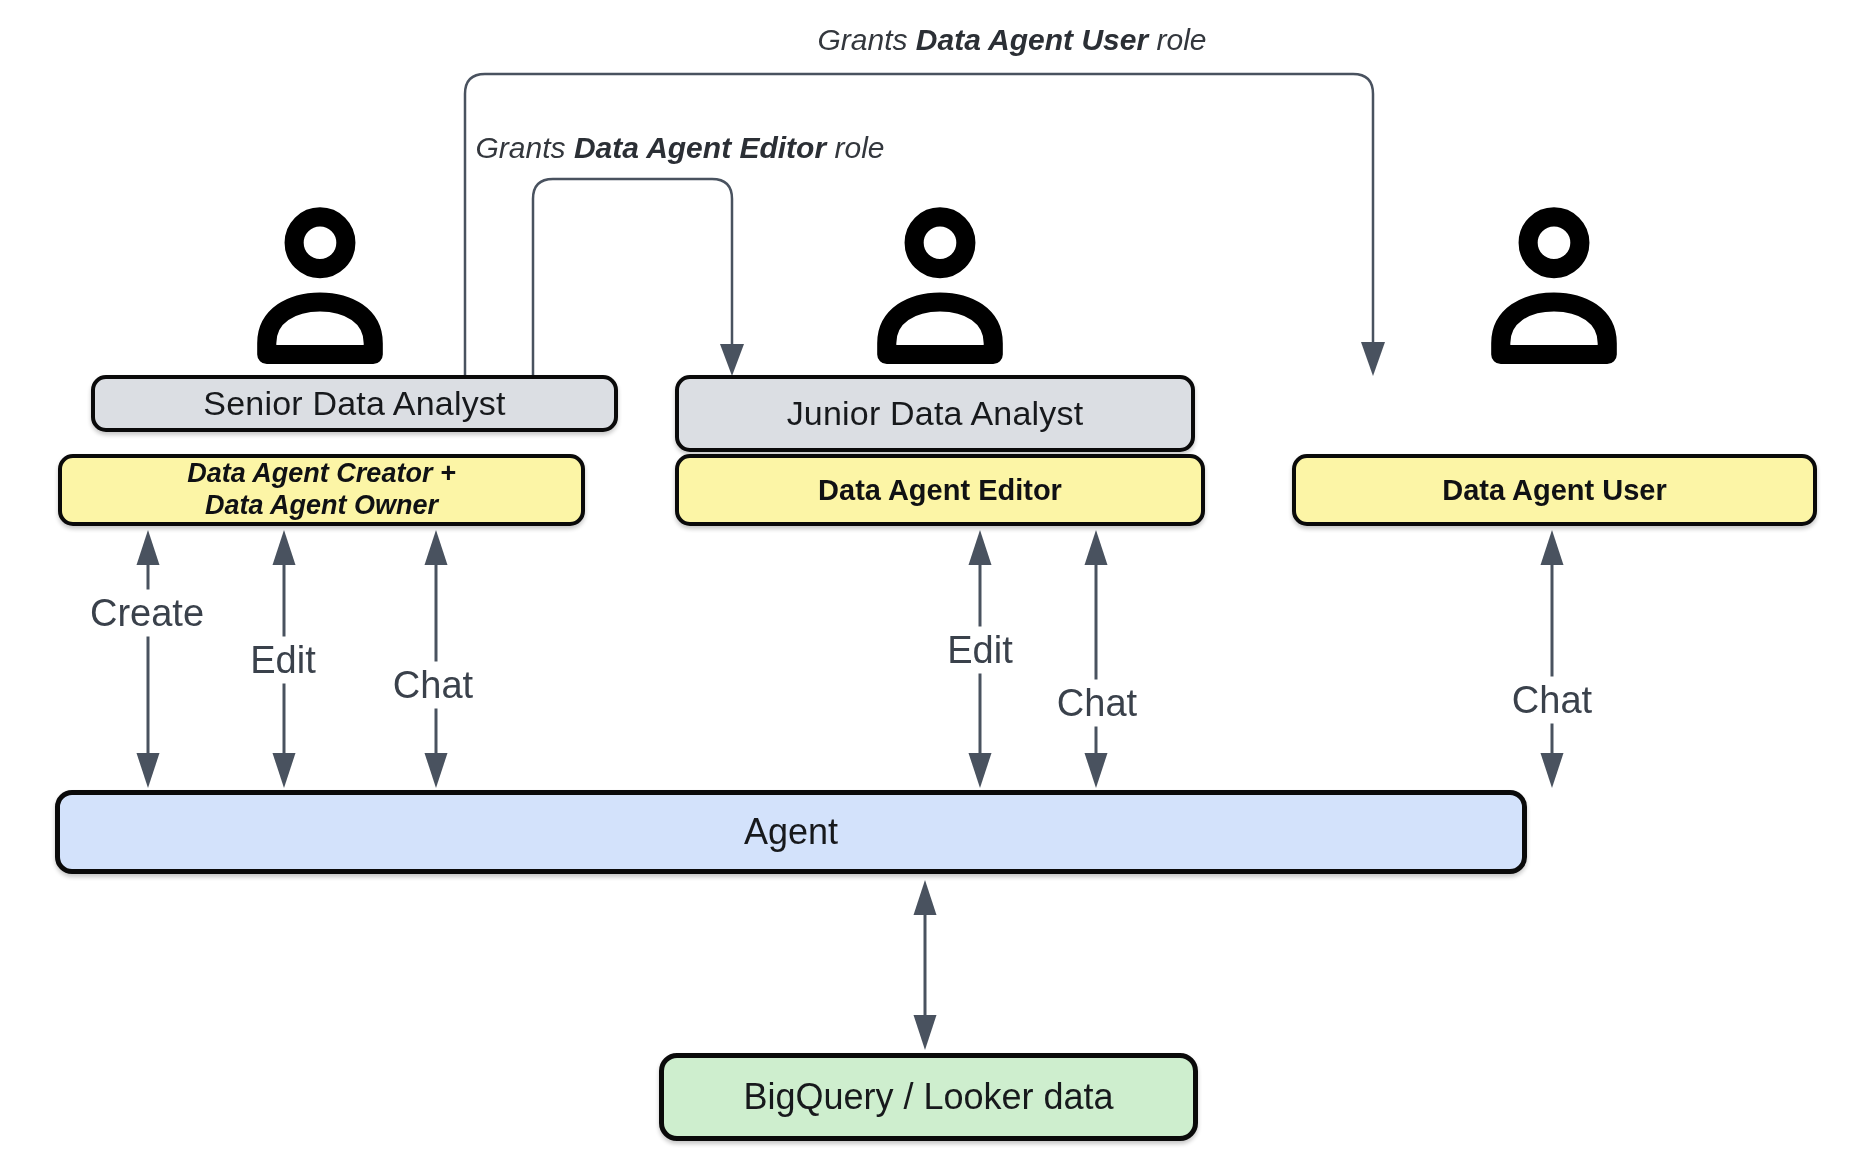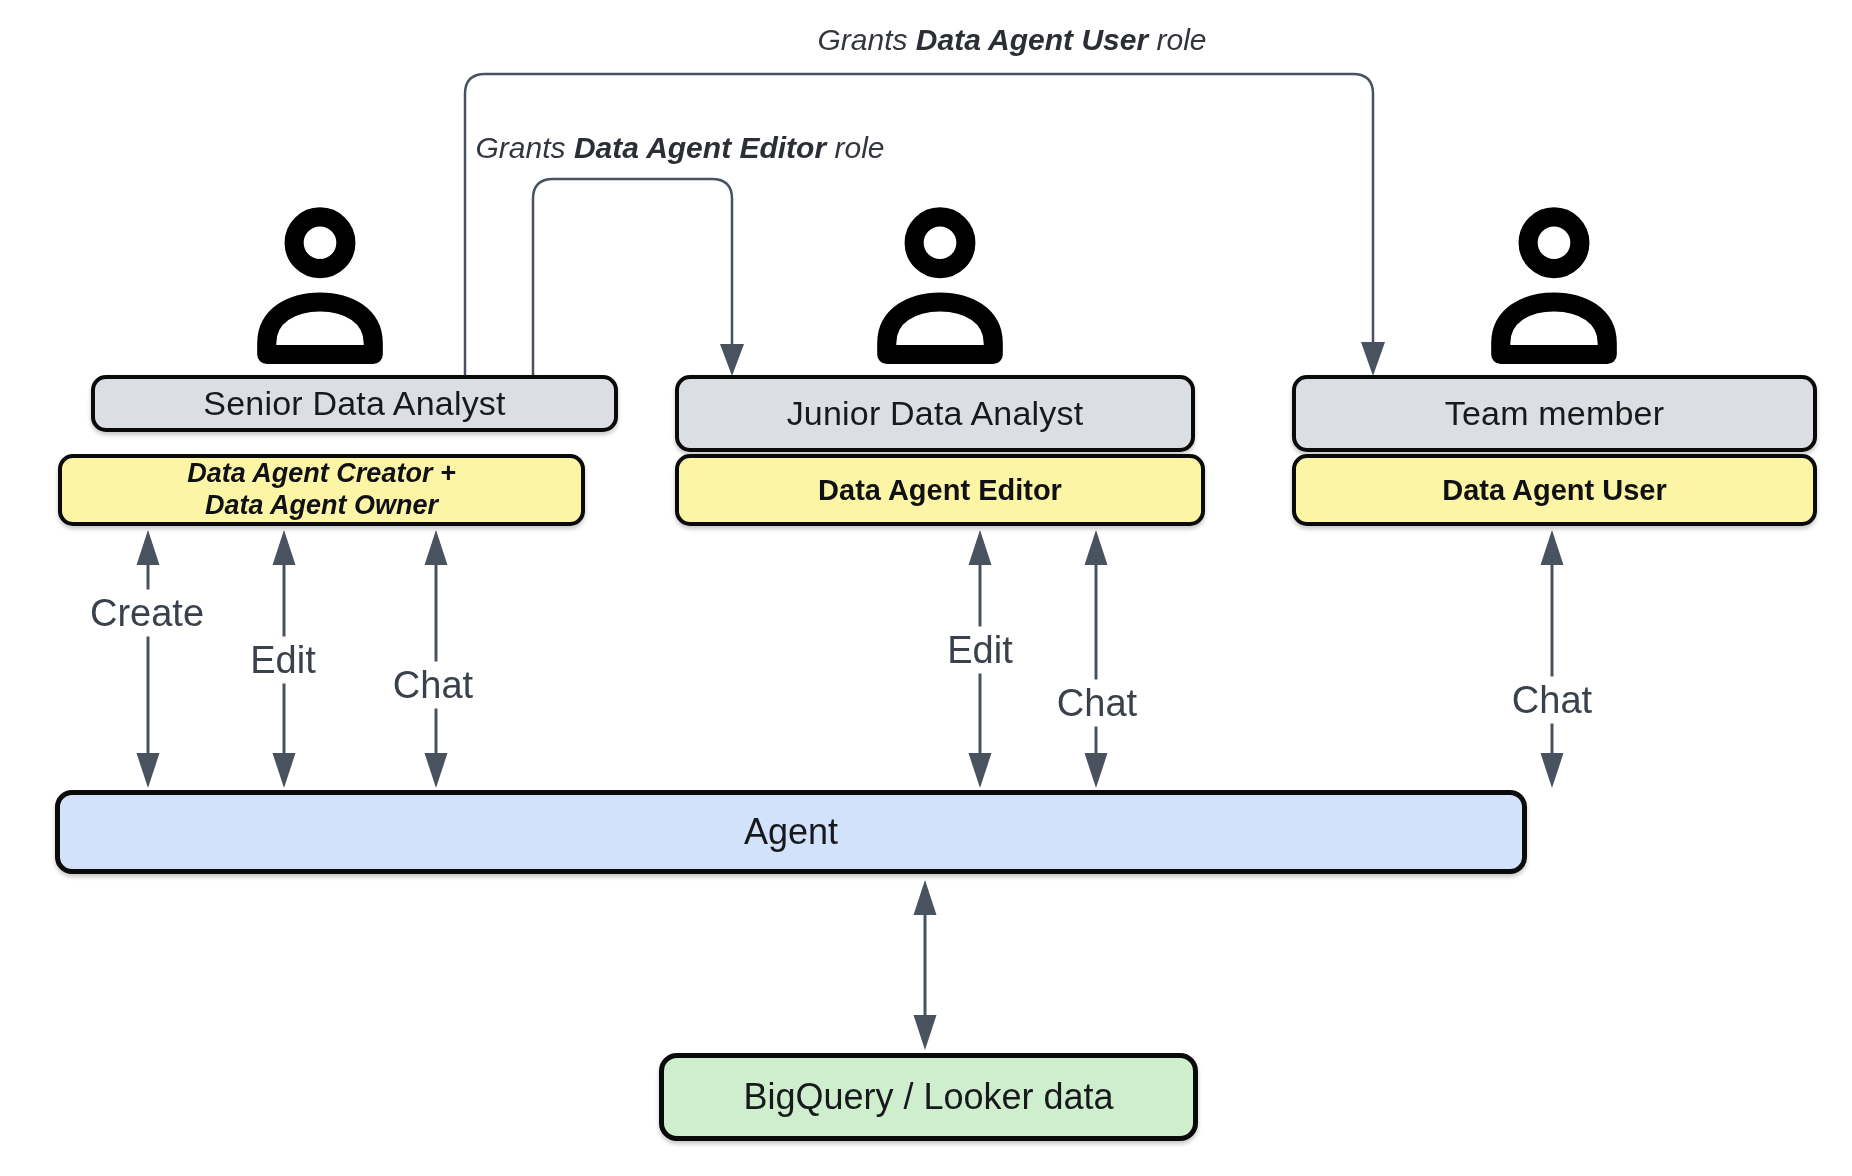--- a/index.html
+++ b/index.html
@@ -104,23 +104,20 @@
     <circle cx="12" cy="6.1" r="3.45" fill="none" stroke="#000" stroke-width="2.55"></circle>
     <path d="M4.9 21 v-1.5 c0 -3.7 3.4 -5.5 7.1 -5.5 s7.1 1.8 7.1 5.5 V21 Z" fill="none" stroke="#000" stroke-width="2.55" stroke-linejoin="round"></path>
   </svg>
 
   <div class="box role-title" style="left:58px;top:375px;width:527px;height:57px;margin-left:33px;">
     <span>Senior Data Analyst</span>
   </div>
   <div class="box role-title" style="left:675px;top:375px;width:520px;height:77px;">
     <span>Junior Data Analyst</span>
   </div>
-  <div class="box role-title" style="left:1292px;top:375px;width:525px;height:77px;">
-    <span>Team member</span>
-  </div>
 
   <div class="box role-badge" style="left:58px;top:454px;width:527px;height:72px;font-style:italic;">
     <div>
       <div>Data Agent Creator +</div>
       <div>Data Agent Owner</div>
     </div>
   </div>
   <div class="box role-badge" style="left:675px;top:454px;width:530px;height:72px;font-size:29px;">
     <span>Data Agent Editor</span>
   </div>

